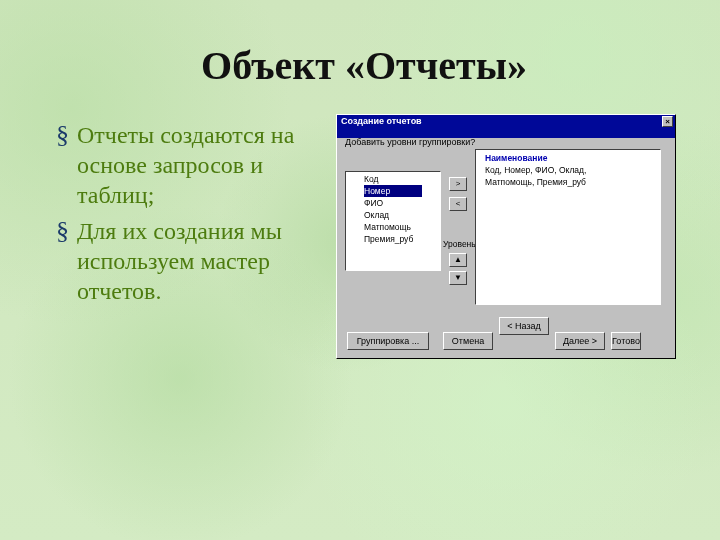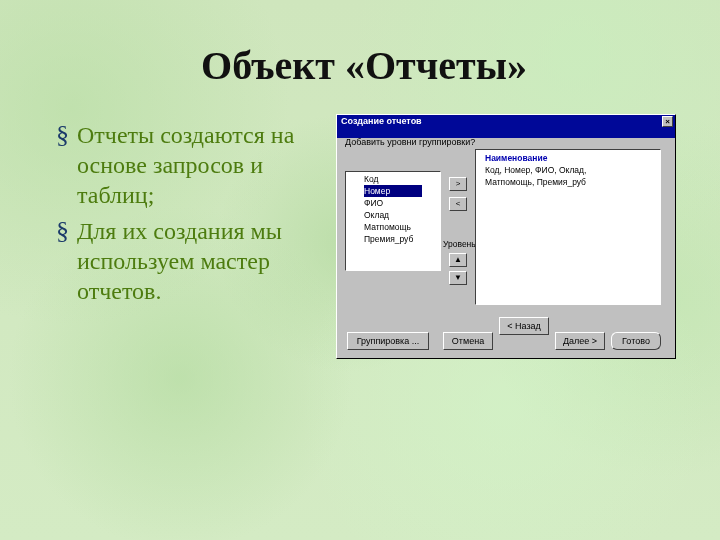--- a/index.html
+++ b/index.html
@@ -127,21 +127,21 @@
     height: 18px;
     background: #c0c0c0;
     border-top: 1px solid #fff; border-left: 1px solid #fff;
     border-right: 1px solid #404040; border-bottom: 1px solid #404040;
     font-size: 9px; line-height: 16px; text-align: center;
   }
   .bb1 { bottom: 8px; left: 10px;  width: 82px; }
   .bb2 { bottom: 8px; left: 106px; width: 50px; }
   .bb3 { bottom: 23px; left: 162px; width: 50px; }
   .bb4 { bottom: 8px; left: 218px; width: 50px; }
-  .bb5 { bottom: 8px; left: 274px; width: 50px; border-radius: 6px; }
+  .bb5 { bottom: 8px; left: 274px; width: 30px; }
 </style>
 </head>
 <body>
 
 <h1 class="title">Объект «Отчеты»</h1>
 
 <div class="content">
   <div class="bullet">
     <span class="bullet-mark">§</span>
     <span class="bullet-text">Отчеты создаются на основе запросов и таблиц;</span>

